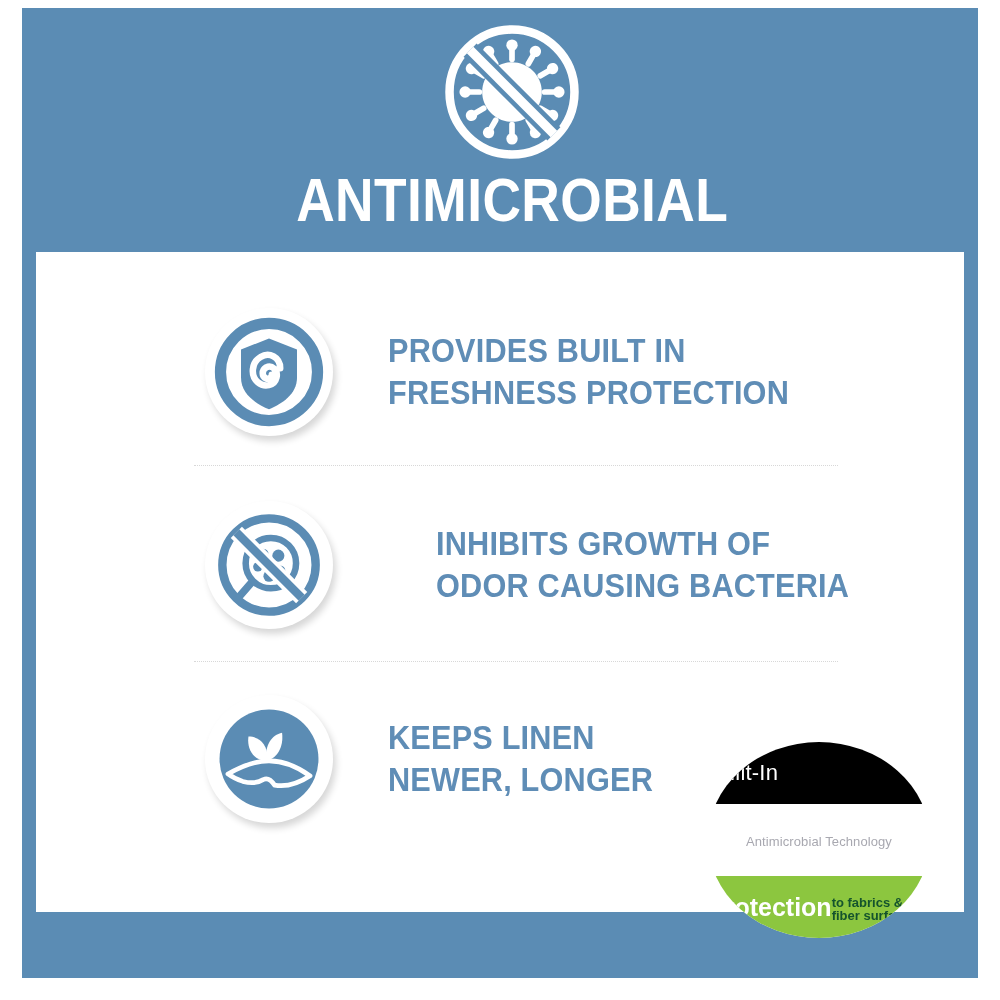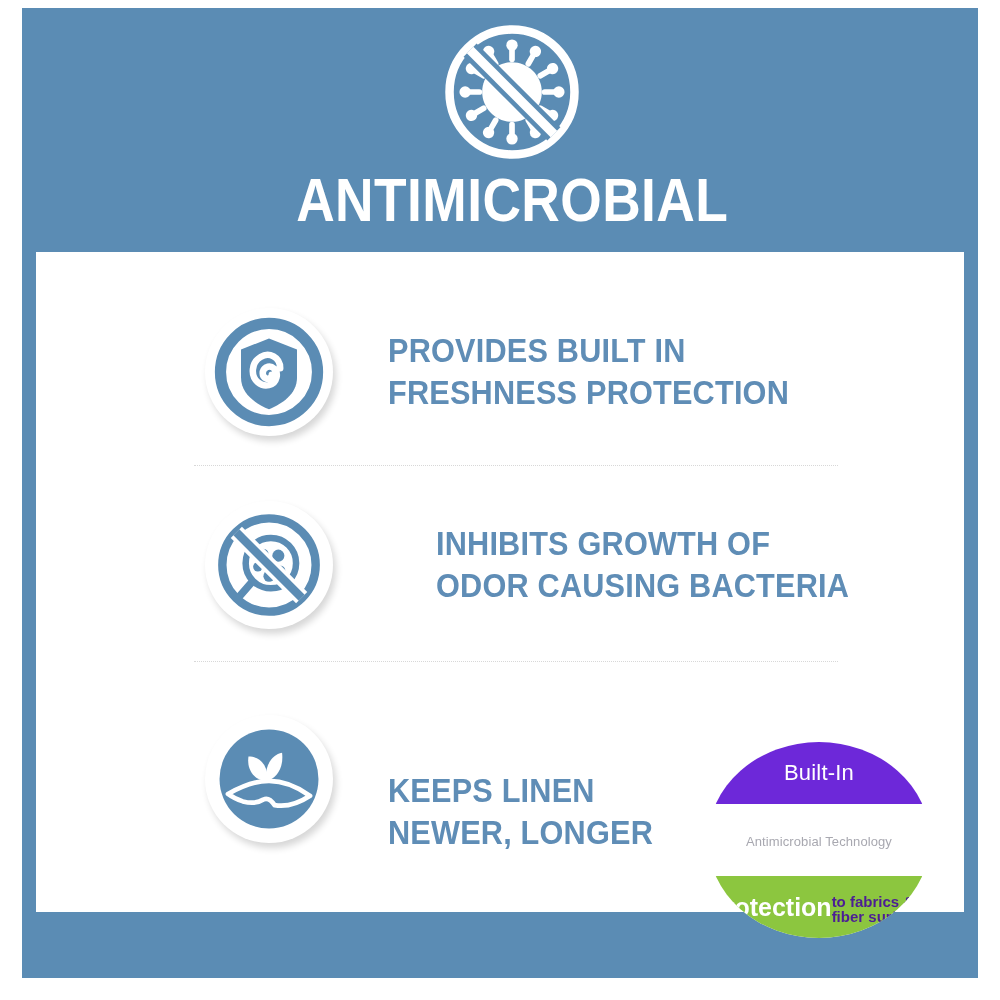--- a/index.html
+++ b/index.html
@@ -87,21 +87,21 @@
     position: absolute;
     left: 0;
     width: 928px;
     height: 190px;
     display: flex;
     align-items: center;
   }
 
   .feature-row.row-0 { top: 25px; }
   .feature-row.row-1 { top: 218px; gap: 48px; }
-  .feature-row.row-2 { top: 412px; align-items: flex-end; }
+  .feature-row.row-2 { top: 412px; }
 
   .feature-icon-wrap {
     position: relative;
     width: 150px;
     height: 150px;
     margin-left: 158px;
     flex: none;
     display: flex;
     align-items: center;
     justify-content: center;
@@ -155,24 +155,24 @@
     overflow: hidden;
     background: #ffffff;
   }
 
   .badge-top {
     position: absolute;
     left: 0;
     top: 0;
     width: 222px;
     height: 62px;
-    background: #6d28d9;
-    display: flex;
-    align-items: center;
-    justify-content: center;
+    background: #000000;
+    display: flex;
+    align-items: center;
+    justify-content: flex-start;
   }
 
   .badge-top-label {
     color: #ffffff;
     font-size: 22px;
     font-weight: normal;
     font-family: "Liberation Sans", sans-serif;
     letter-spacing: 0.2px;
   }
 
@@ -236,22 +236,22 @@
 
   .badge-bottom-label {
     color: #ffffff;
     font-size: 25px;
     font-weight: bold;
     line-height: 1;
     font-family: "Liberation Sans", sans-serif;
   }
 
   .badge-bottom-sub {
-    color: #4c1d95;
-    font-size: 15px;
+    color: #14532d;
+    font-size: 13px;
     font-weight: bold;
     margin-top: 3px;
     line-height: 1;
     font-family: "Liberation Sans", sans-serif;
   }
 </style>
 </head>
 <body>
 
 <div id="canvas">

